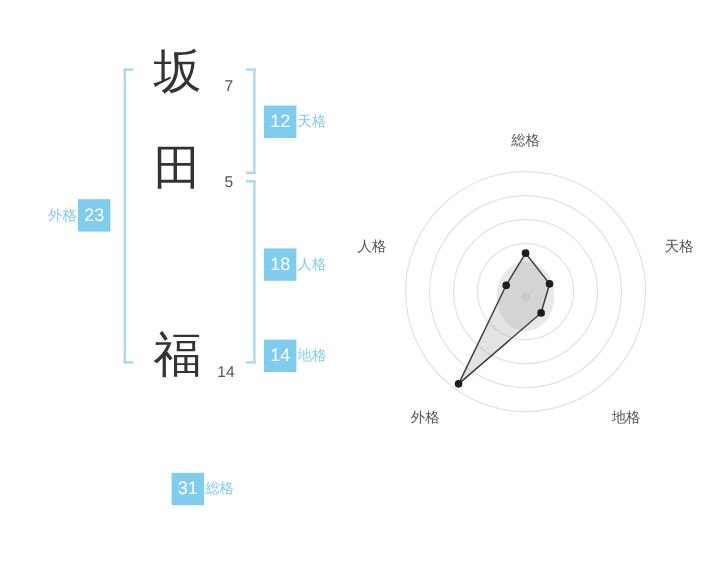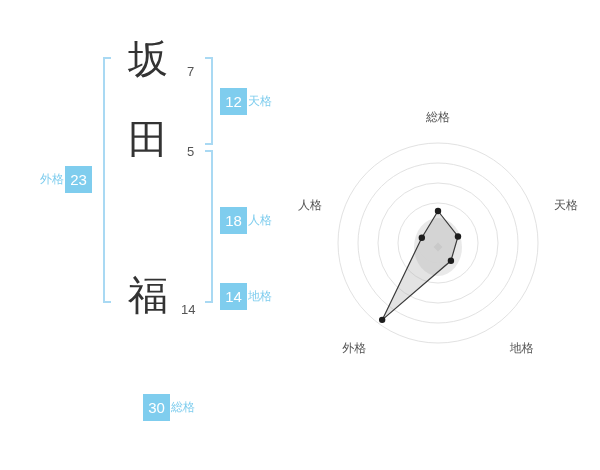--- a/index.html
+++ b/index.html
@@ -110,21 +110,21 @@
     <div class="vbox">14</div>
     <div class="klabel">地格</div>
   </div>
 
   <div class="kaku-row" style="left:40px;top:166px">
     <div class="klabel">外格</div>
     <div class="vbox">23</div>
   </div>
 
   <div class="kaku-row" style="left:143px;top:394px">
-    <div class="vbox">30</div>
+    <div class="vbox">31</div>
     <div class="klabel">総格</div>
   </div>
 
   <svg class="radar" viewBox="0 0 310 280">
       <circle cx="148" cy="133" r="20" class="ring"></circle>
       <circle cx="148" cy="133" r="40" class="ring"></circle>
       <circle cx="148" cy="133" r="60" class="ring"></circle>
       <circle cx="148" cy="133" r="80" class="ring"></circle>
       <circle cx="148" cy="133" r="100" class="ring"></circle>
       <ellipse cx="148" cy="137" rx="24" ry="29" class="blob"></ellipse>

